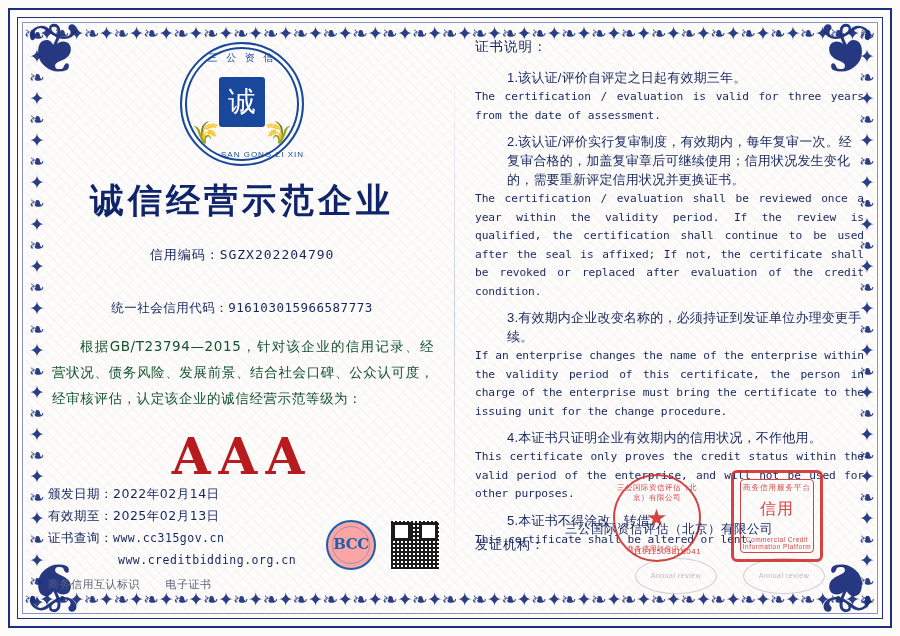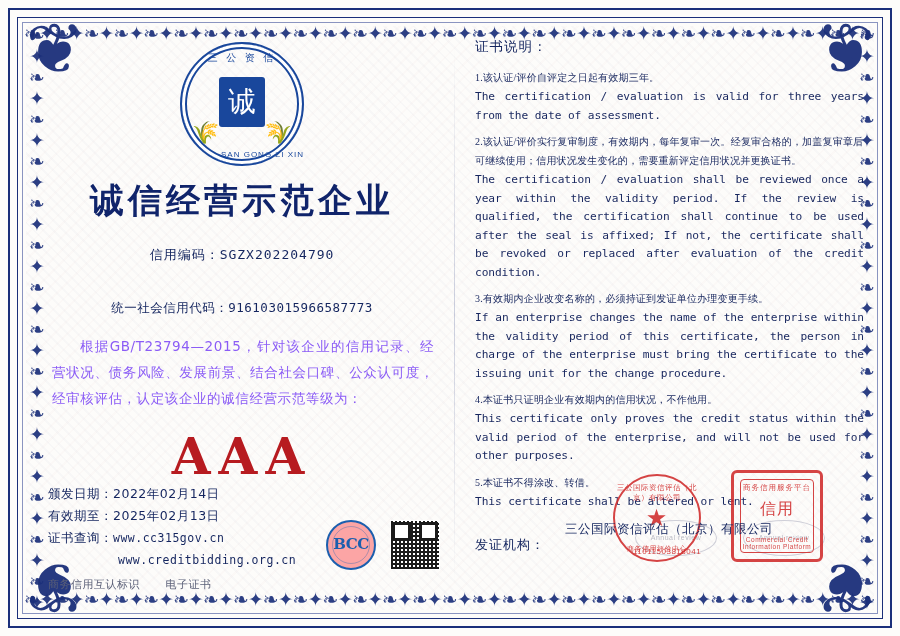--- a/index.html
+++ b/index.html
@@ -192,21 +192,21 @@
     text-align: center;
     font-size: 12.5px;
     color: #14255f;
     letter-spacing: .5px;
     font-family: "DejaVu Sans Mono", monospace;
   }
   .body-para {
     margin: 16px 10px 0 12px;
     font-size: 13.5px;
     line-height: 26px;
-    color: #8b5cf6;
+    color: #14532d;
     text-align: justify;
     text-indent: 28px;
     letter-spacing: .6px;
     font-family: "DejaVu Sans", sans-serif;
   }
   .grade {
     margin: 16px 0 0;
     text-align: center;
     font-family: "DejaVu Serif", serif;
     font-size: 50px;
@@ -287,26 +287,27 @@
 
   
   .notes-title {
     font-size: 13.5px;
     color: #14255f;
     letter-spacing: 1px;
     margin-bottom: 12px;
     font-family: "DejaVu Sans", sans-serif;
   }
   .note-cn {
-    font-size: 10px;
+    font-size: 13px;
     line-height: 19px;
     color: #17265e;
     letter-spacing: .2px;
-    font-family: Liberation Serif, serif;
+    font-family: Liberation Sans, sans-serif;
     margin-bottom: 1px;
+    margin-left: 32px;
   }
   .note-en {
     font-size: 11.2px;
     line-height: 18.5px;
     color: #17265e;
     letter-spacing: -.1px;
     font-family: "DejaVu Sans Mono", monospace;
     margin-bottom: 7px;
     text-align: justify;
   }

